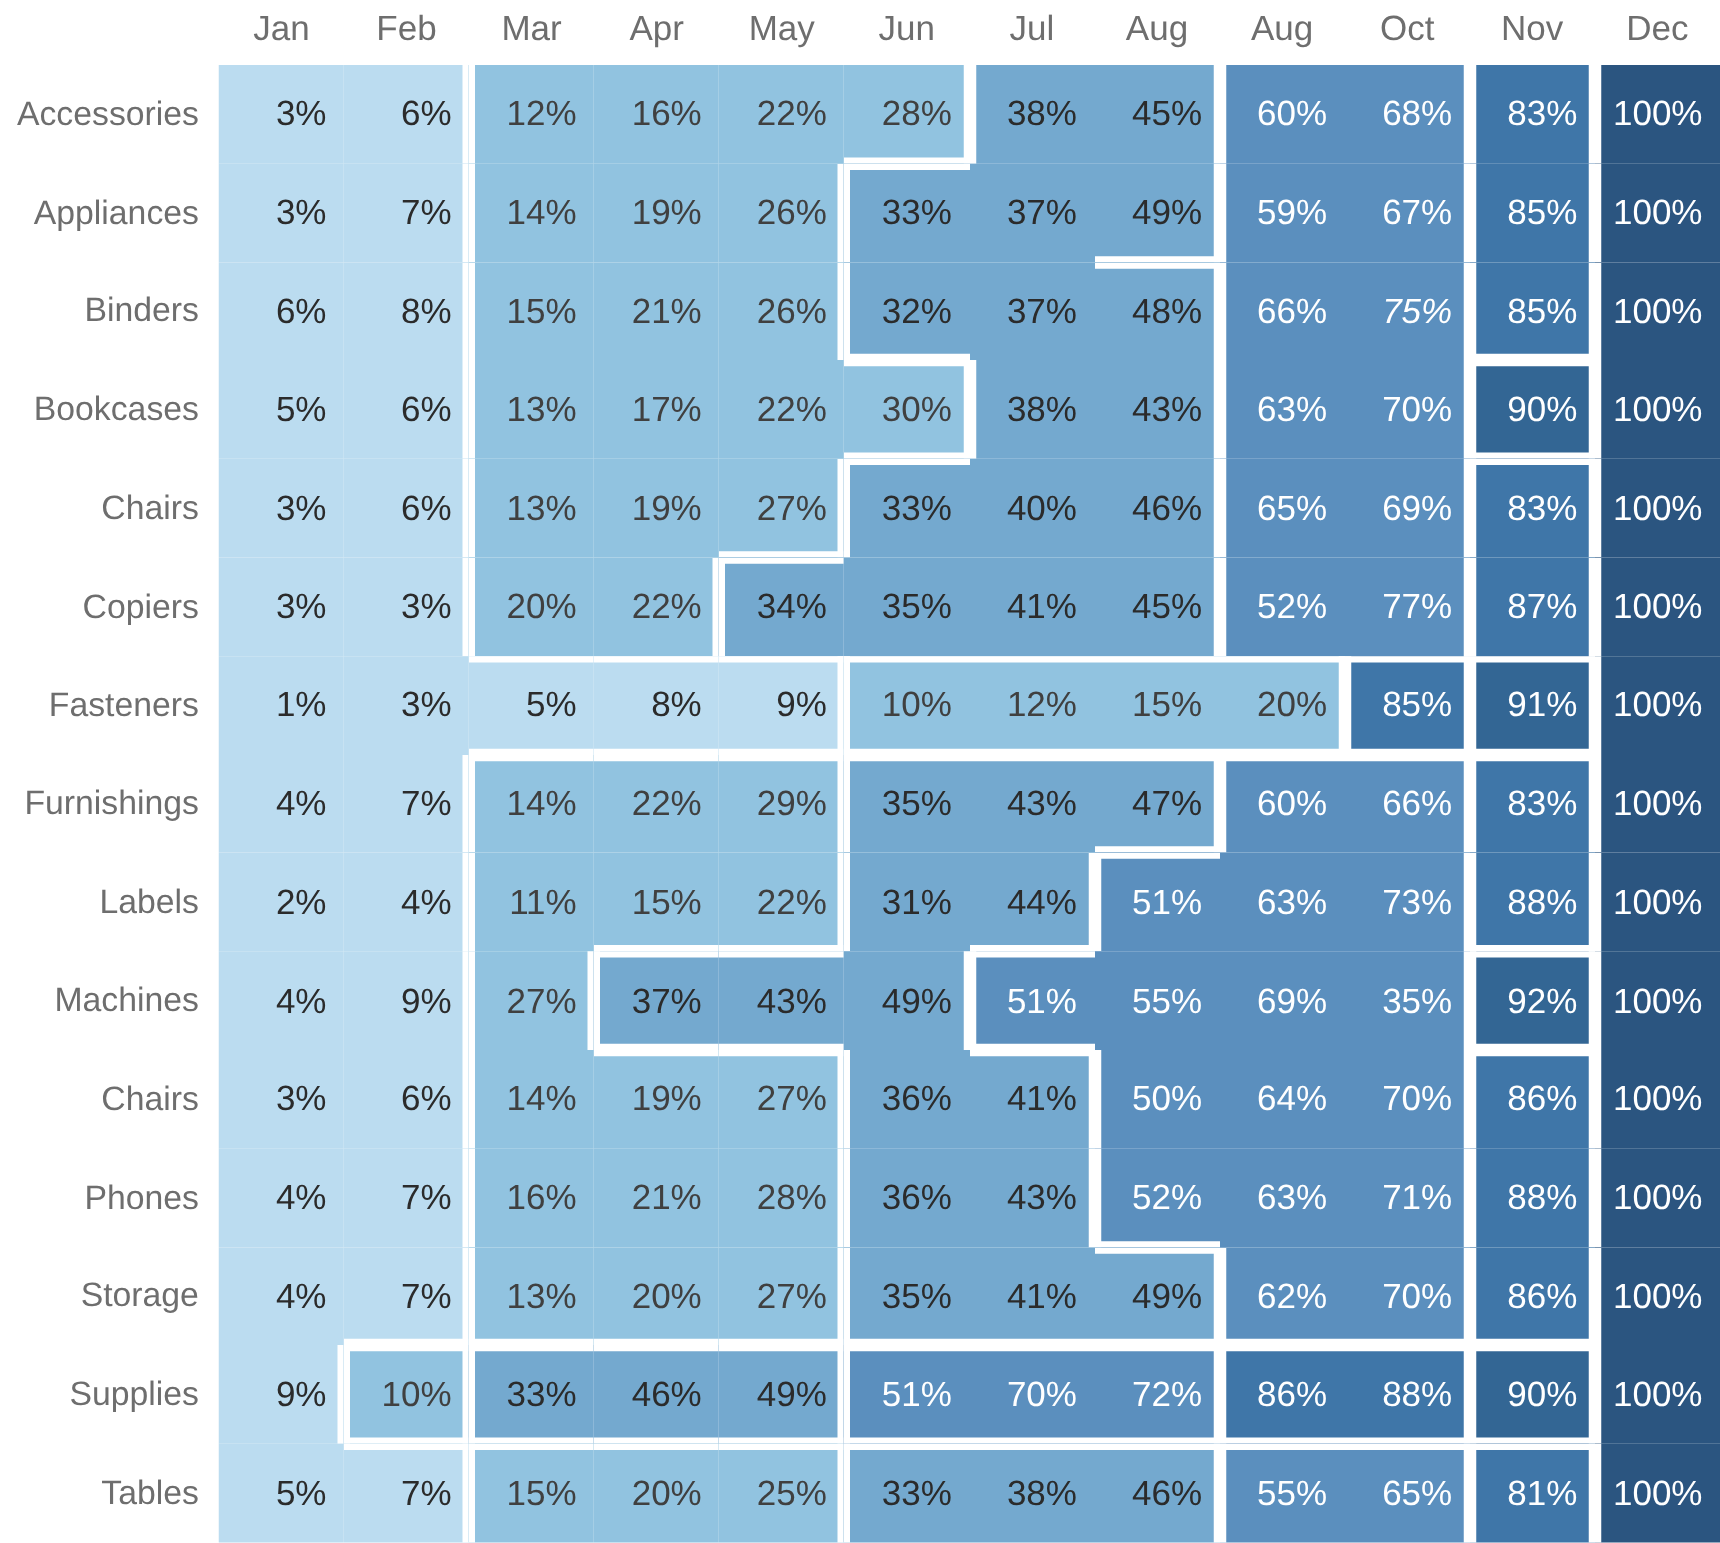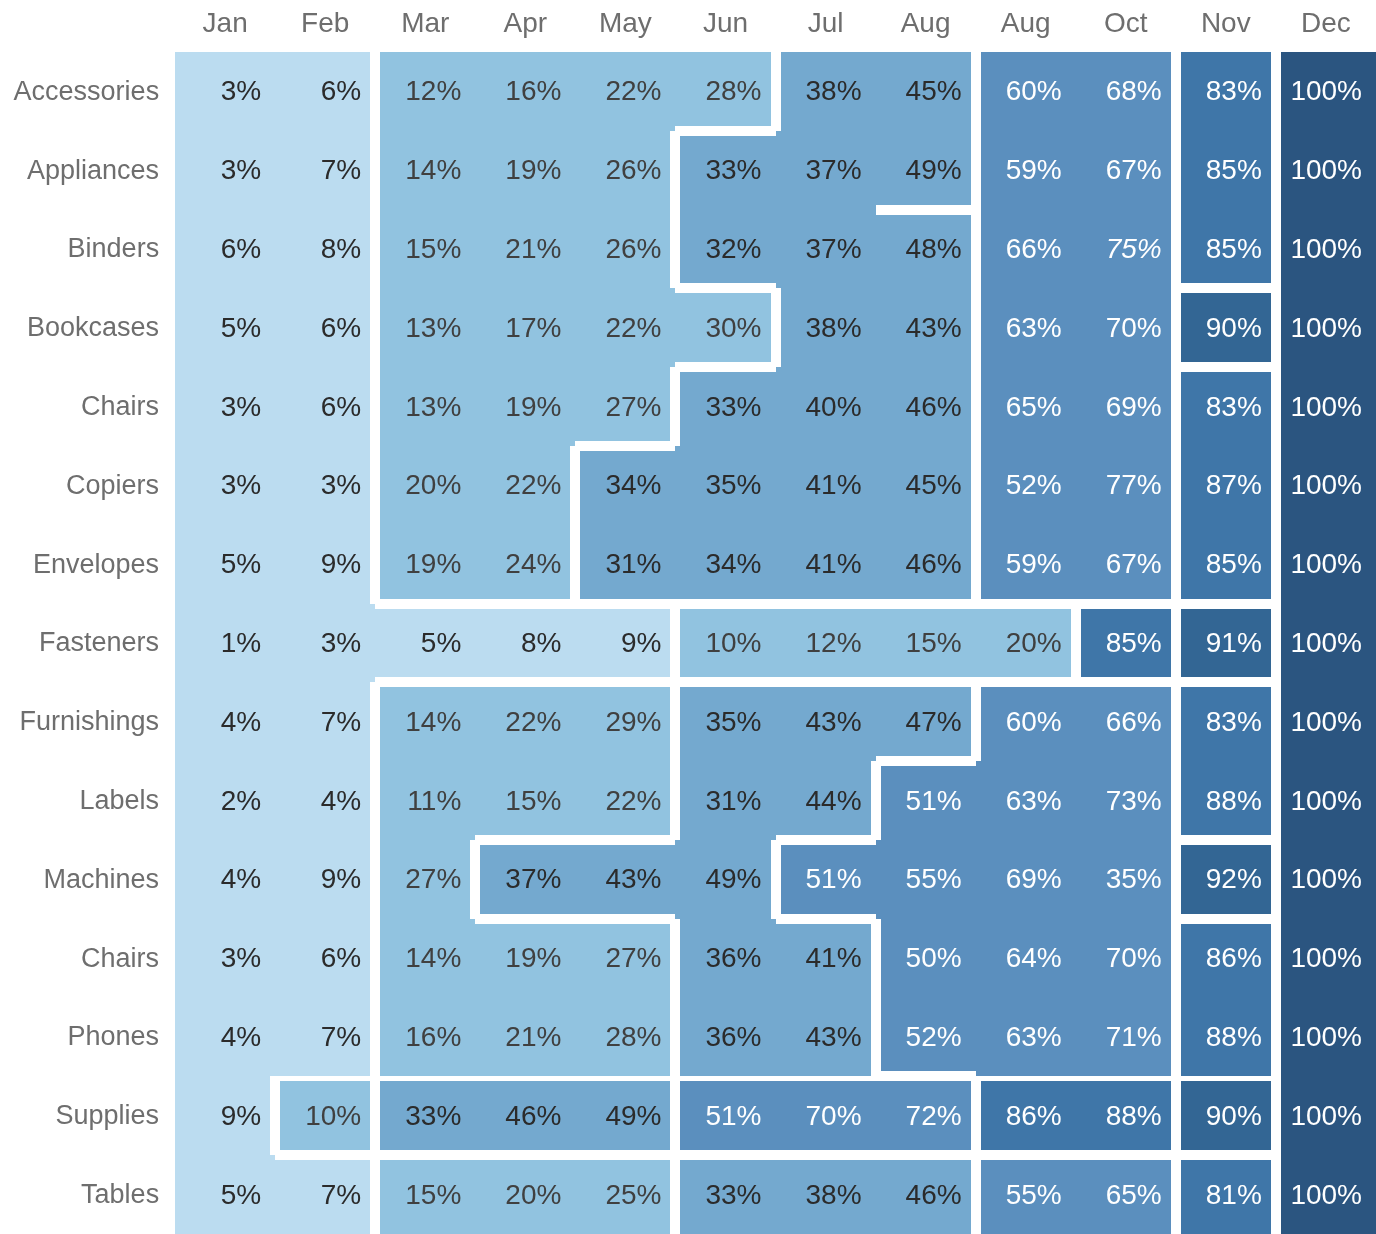--- a/index.html
+++ b/index.html
@@ -189,35 +189,20 @@
           <td class="cell b2" style="box-shadow: rgb(255, 255, 255) 0px 5px 0px 0px inset, rgb(255, 255, 255) 5px 0px 0px 0px inset;">34%</td>
           <td class="cell b2">35%</td>
           <td class="cell b2">41%</td>
           <td class="cell b2" style="box-shadow: rgb(255, 255, 255) -5px 0px 0px 0px inset;">45%</td>
           <td class="cell b3" style="box-shadow: rgb(255, 255, 255) 5px 0px 0px 0px inset;">52%</td>
           <td class="cell b3" style="box-shadow: rgb(255, 255, 255) -5px 0px 0px 0px inset;">77%</td>
           <td class="cell b4" style="box-shadow: rgb(255, 255, 255) 5px 0px 0px 0px inset, rgb(255, 255, 255) -5px 0px 0px 0px inset;">87%</td>
           <td class="cell b6" style="box-shadow: rgb(255, 255, 255) 5px 0px 0px 0px inset;">100%</td>
         </tr>
         <tr>
-          <td class="rowlabel">Envelopes</td>
-          <td class="cell b0">5%</td>
-          <td class="cell b0" style="box-shadow: rgb(255, 255, 255) -5px 0px 0px 0px inset;">9%</td>
-          <td class="cell b1" style="box-shadow: rgb(255, 255, 255) 0px -5px 0px 0px inset, rgb(255, 255, 255) 5px 0px 0px 0px inset;">19%</td>
-          <td class="cell b1" style="box-shadow: rgb(255, 255, 255) 0px -5px 0px 0px inset, rgb(255, 255, 255) -5px 0px 0px 0px inset;">24%</td>
-          <td class="cell b2" style="box-shadow: rgb(255, 255, 255) 0px -5px 0px 0px inset, rgb(255, 255, 255) 5px 0px 0px 0px inset;">31%</td>
-          <td class="cell b2" style="box-shadow: rgb(255, 255, 255) 0px -5px 0px 0px inset;">34%</td>
-          <td class="cell b2" style="box-shadow: rgb(255, 255, 255) 0px -5px 0px 0px inset;">41%</td>
-          <td class="cell b2" style="box-shadow: rgb(255, 255, 255) 0px -5px 0px 0px inset, rgb(255, 255, 255) -5px 0px 0px 0px inset;">46%</td>
-          <td class="cell b3" style="box-shadow: rgb(255, 255, 255) 0px -5px 0px 0px inset, rgb(255, 255, 255) 5px 0px 0px 0px inset;">59%</td>
-          <td class="cell b3" style="box-shadow: rgb(255, 255, 255) 0px -5px 0px 0px inset, rgb(255, 255, 255) -5px 0px 0px 0px inset;">67%</td>
-          <td class="cell b4" style="box-shadow: rgb(255, 255, 255) 0px -5px 0px 0px inset, rgb(255, 255, 255) 5px 0px 0px 0px inset, rgb(255, 255, 255) -5px 0px 0px 0px inset;">85%</td>
-          <td class="cell b6" style="box-shadow: rgb(255, 255, 255) 5px 0px 0px 0px inset;">100%</td>
-        </tr>
-        <tr>
           <td class="rowlabel">Fasteners</td>
           <td class="cell b0">1%</td>
           <td class="cell b0">3%</td>
           <td class="cell b0" style="box-shadow: rgb(255, 255, 255) 0px 5px 0px 0px inset, rgb(255, 255, 255) 0px -5px 0px 0px inset;">5%</td>
           <td class="cell b0" style="box-shadow: rgb(255, 255, 255) 0px 5px 0px 0px inset, rgb(255, 255, 255) 0px -5px 0px 0px inset;">8%</td>
           <td class="cell b0" style="box-shadow: rgb(255, 255, 255) 0px 5px 0px 0px inset, rgb(255, 255, 255) 0px -5px 0px 0px inset, rgb(255, 255, 255) -5px 0px 0px 0px inset;">9%</td>
           <td class="cell b1" style="box-shadow: rgb(255, 255, 255) 0px 5px 0px 0px inset, rgb(255, 255, 255) 0px -5px 0px 0px inset, rgb(255, 255, 255) 5px 0px 0px 0px inset;">10%</td>
           <td class="cell b1" style="box-shadow: rgb(255, 255, 255) 0px 5px 0px 0px inset, rgb(255, 255, 255) 0px -5px 0px 0px inset;">12%</td>
           <td class="cell b1" style="box-shadow: rgb(255, 255, 255) 0px 5px 0px 0px inset, rgb(255, 255, 255) 0px -5px 0px 0px inset;">15%</td>
           <td class="cell b1" style="box-shadow: rgb(255, 255, 255) 0px 5px 0px 0px inset, rgb(255, 255, 255) 0px -5px 0px 0px inset, rgb(255, 255, 255) -5px 0px 0px 0px inset;">20%</td>
@@ -294,20 +279,35 @@
           <td class="cell b1" style="box-shadow: rgb(255, 255, 255) -5px 0px 0px 0px inset;">28%</td>
           <td class="cell b2" style="box-shadow: rgb(255, 255, 255) 5px 0px 0px 0px inset;">36%</td>
           <td class="cell b2" style="box-shadow: rgb(255, 255, 255) -5px 0px 0px 0px inset;">43%</td>
           <td class="cell b3" style="box-shadow: rgb(255, 255, 255) 0px -5px 0px 0px inset, rgb(255, 255, 255) 5px 0px 0px 0px inset;">52%</td>
           <td class="cell b3">63%</td>
           <td class="cell b3" style="box-shadow: rgb(255, 255, 255) -5px 0px 0px 0px inset;">71%</td>
           <td class="cell b4" style="box-shadow: rgb(255, 255, 255) 5px 0px 0px 0px inset, rgb(255, 255, 255) -5px 0px 0px 0px inset;">88%</td>
           <td class="cell b6" style="box-shadow: rgb(255, 255, 255) 5px 0px 0px 0px inset;">100%</td>
         </tr>
         <tr>
+          <td class="rowlabel">Storage</td>
+          <td class="cell b0">4%</td>
+          <td class="cell b0" style="box-shadow: rgb(255, 255, 255) 0px -5px 0px 0px inset, rgb(255, 255, 255) -5px 0px 0px 0px inset;">7%</td>
+          <td class="cell b1" style="box-shadow: rgb(255, 255, 255) 0px -5px 0px 0px inset, rgb(255, 255, 255) 5px 0px 0px 0px inset;">13%</td>
+          <td class="cell b1" style="box-shadow: rgb(255, 255, 255) 0px -5px 0px 0px inset;">20%</td>
+          <td class="cell b1" style="box-shadow: rgb(255, 255, 255) 0px -5px 0px 0px inset, rgb(255, 255, 255) -5px 0px 0px 0px inset;">27%</td>
+          <td class="cell b2" style="box-shadow: rgb(255, 255, 255) 0px -5px 0px 0px inset, rgb(255, 255, 255) 5px 0px 0px 0px inset;">35%</td>
+          <td class="cell b2" style="box-shadow: rgb(255, 255, 255) 0px -5px 0px 0px inset;">41%</td>
+          <td class="cell b2" style="box-shadow: rgb(255, 255, 255) 0px 5px 0px 0px inset, rgb(255, 255, 255) 0px -5px 0px 0px inset, rgb(255, 255, 255) -5px 0px 0px 0px inset;">49%</td>
+          <td class="cell b3" style="box-shadow: rgb(255, 255, 255) 0px -5px 0px 0px inset, rgb(255, 255, 255) 5px 0px 0px 0px inset;">62%</td>
+          <td class="cell b3" style="box-shadow: rgb(255, 255, 255) 0px -5px 0px 0px inset, rgb(255, 255, 255) -5px 0px 0px 0px inset;">70%</td>
+          <td class="cell b4" style="box-shadow: rgb(255, 255, 255) 0px -5px 0px 0px inset, rgb(255, 255, 255) 5px 0px 0px 0px inset, rgb(255, 255, 255) -5px 0px 0px 0px inset;">86%</td>
+          <td class="cell b6" style="box-shadow: rgb(255, 255, 255) 5px 0px 0px 0px inset;">100%</td>
+        </tr>
+        <tr>
           <td class="rowlabel">Supplies</td>
           <td class="cell b0" style="box-shadow: rgb(255, 255, 255) -5px 0px 0px 0px inset;">9%</td>
           <td class="cell b1" style="box-shadow: rgb(255, 255, 255) 0px 5px 0px 0px inset, rgb(255, 255, 255) 0px -5px 0px 0px inset, rgb(255, 255, 255) 5px 0px 0px 0px inset, rgb(255, 255, 255) -5px 0px 0px 0px inset;">10%</td>
           <td class="cell b2" style="box-shadow: rgb(255, 255, 255) 0px 5px 0px 0px inset, rgb(255, 255, 255) 0px -5px 0px 0px inset, rgb(255, 255, 255) 5px 0px 0px 0px inset;">33%</td>
           <td class="cell b2" style="box-shadow: rgb(255, 255, 255) 0px 5px 0px 0px inset, rgb(255, 255, 255) 0px -5px 0px 0px inset;">46%</td>
           <td class="cell b2" style="box-shadow: rgb(255, 255, 255) 0px 5px 0px 0px inset, rgb(255, 255, 255) 0px -5px 0px 0px inset, rgb(255, 255, 255) -5px 0px 0px 0px inset;">49%</td>
           <td class="cell b3" style="box-shadow: rgb(255, 255, 255) 0px 5px 0px 0px inset, rgb(255, 255, 255) 0px -5px 0px 0px inset, rgb(255, 255, 255) 5px 0px 0px 0px inset;">51%</td>
           <td class="cell b3" style="box-shadow: rgb(255, 255, 255) 0px 5px 0px 0px inset, rgb(255, 255, 255) 0px -5px 0px 0px inset;">70%</td>
           <td class="cell b3" style="box-shadow: rgb(255, 255, 255) 0px 5px 0px 0px inset, rgb(255, 255, 255) 0px -5px 0px 0px inset, rgb(255, 255, 255) -5px 0px 0px 0px inset;">72%</td>
           <td class="cell b4" style="box-shadow: rgb(255, 255, 255) 0px 5px 0px 0px inset, rgb(255, 255, 255) 0px -5px 0px 0px inset, rgb(255, 255, 255) 5px 0px 0px 0px inset;">86%</td>

